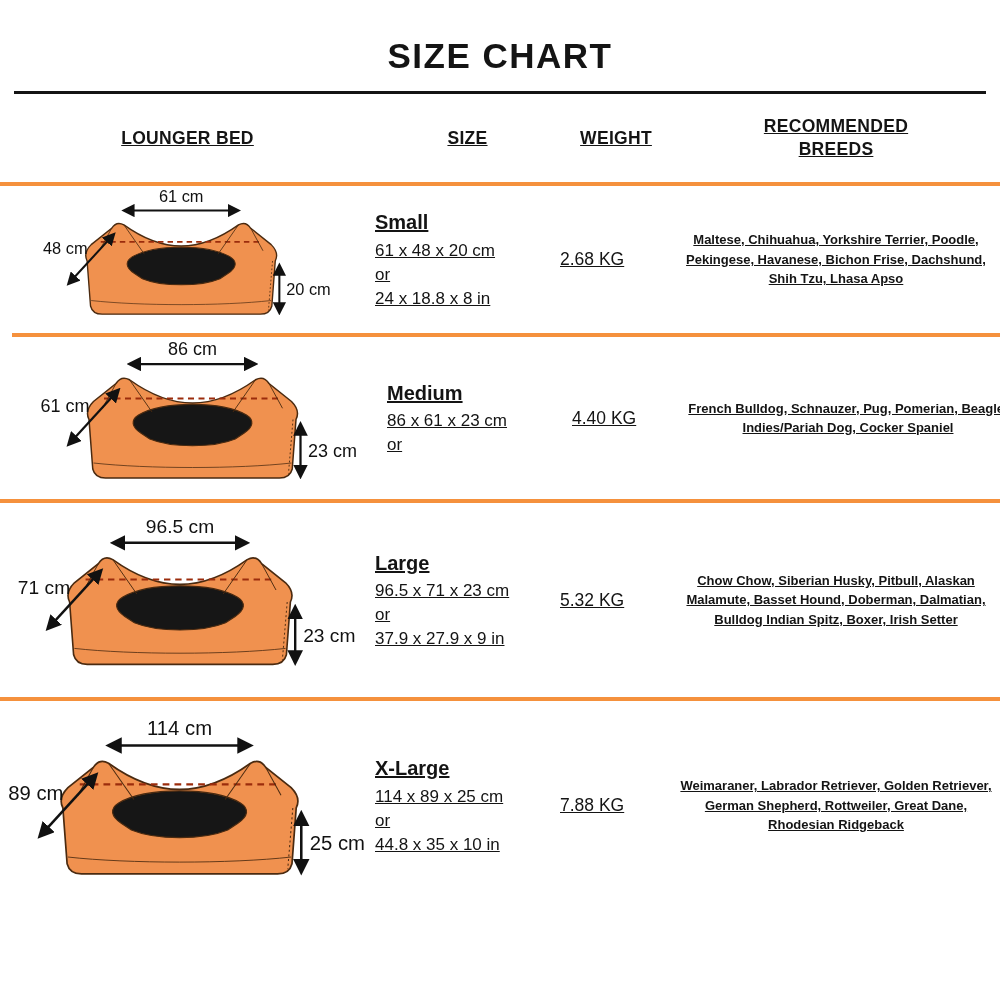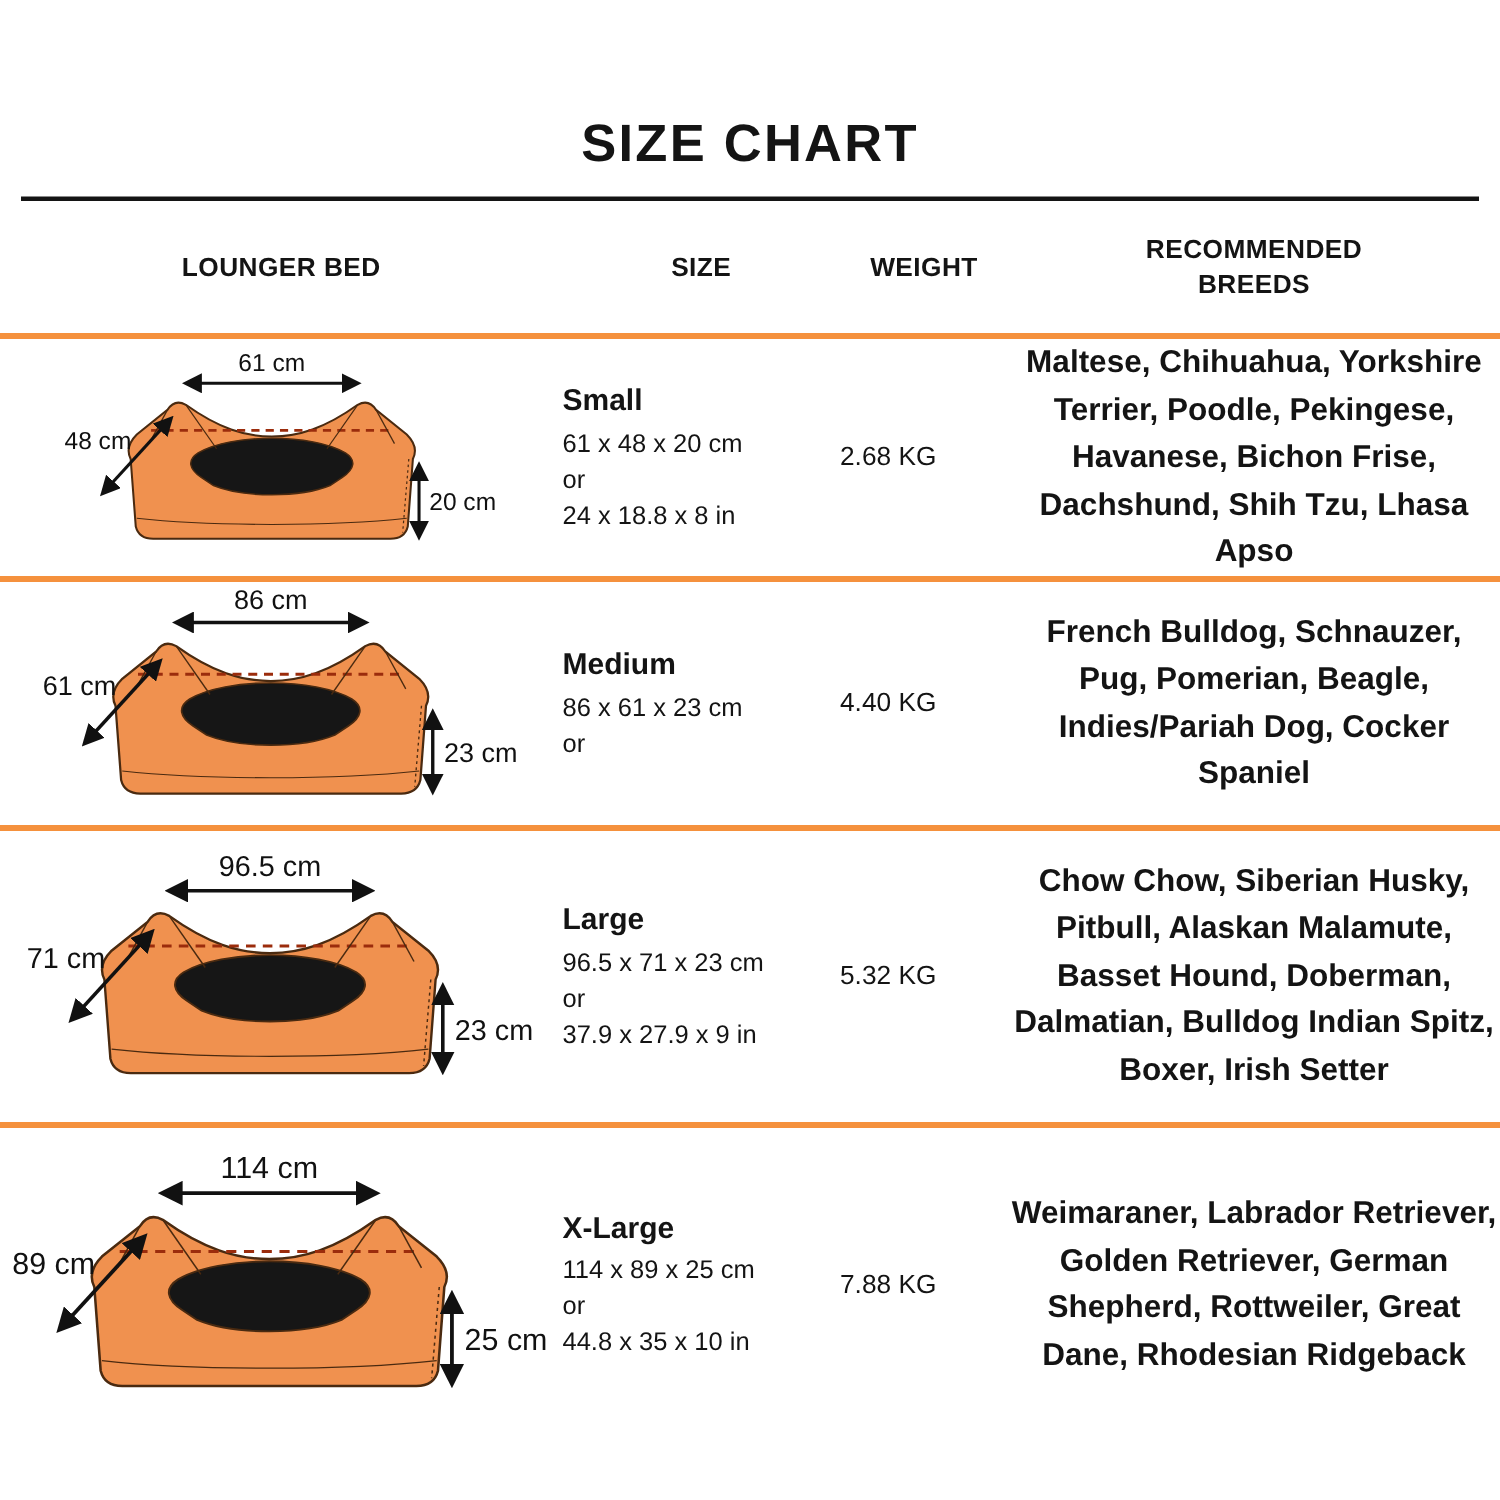--- a/index.html
+++ b/index.html
@@ -10,49 +10,50 @@
     --dashed-seam:#9b2c0c;
     --ink:#141414;
   }
   *{box-sizing:border-box;}
   html,body{margin:0;padding:0;}
   body{
     width:1000px;height:1000px;overflow:hidden;background:#ffffff;
     font-family:"Liberation Sans", sans-serif;color:var(--ink);
   }
   .page-title{
-    margin:0;padding-top:76px;text-align:center;
+    margin:0;padding-top:36px;text-align:center;
     font-size:35px;font-weight:600;letter-spacing:1.5px;
   }
   .title-rule{
     margin:15px 14px 0 14px;border:0;border-top:3px solid #141414;
   }
   .grid-row{
     display:grid;
     grid-template-columns:375px 185px 112px 328px;
     align-items:center;
+    text-decoration:underline;
   }
   .thead{min-height:88px;}
   .th{
     text-align:center;font-weight:700;font-size:17.5px;letter-spacing:0.3px;
   }
   .th-breeds{width:170px;margin:0 auto;line-height:1.3;}
   .size-row{border-top:4px solid var(--accent);}
   .r1{min-height:151px;}
-  .r2{min-height:166px;}
+  .r2{min-height:166px;margin-left:12px;}
   .r3{min-height:198px;}
   .r4{min-height:213px;}
   .bed-cell{display:flex;justify-content:center;align-items:center;}
   .bed-svg{display:block;}
   .dim-label{font-size:24px;font-weight:400;fill:#111;}
   .size-cell{text-align:left;line-height:1.42;font-size:17px;}
   .size-name{font-weight:700;font-size:20px;margin-bottom:2px;}
   .weight-cell{font-size:17.5px;}
   .breeds-cell{
-    text-align:center;font-weight:700;font-size:21px;line-height:1.5;
+    text-align:center;font-weight:700;font-size:13px;line-height:1.5;
     padding:0 2px;
   }
 </style>
 </head>
 <body>
 
 <svg width="0" height="0" style="position:absolute" aria-hidden="true">
   <defs>
     <marker id="ah" viewBox="0 0 10 10" refX="7" refY="5" markerWidth="6.5" markerHeight="6.5" orient="auto-start-reverse">
       <path d="M0,0 L10,5 L0,10 Z" fill="#111"></path>

